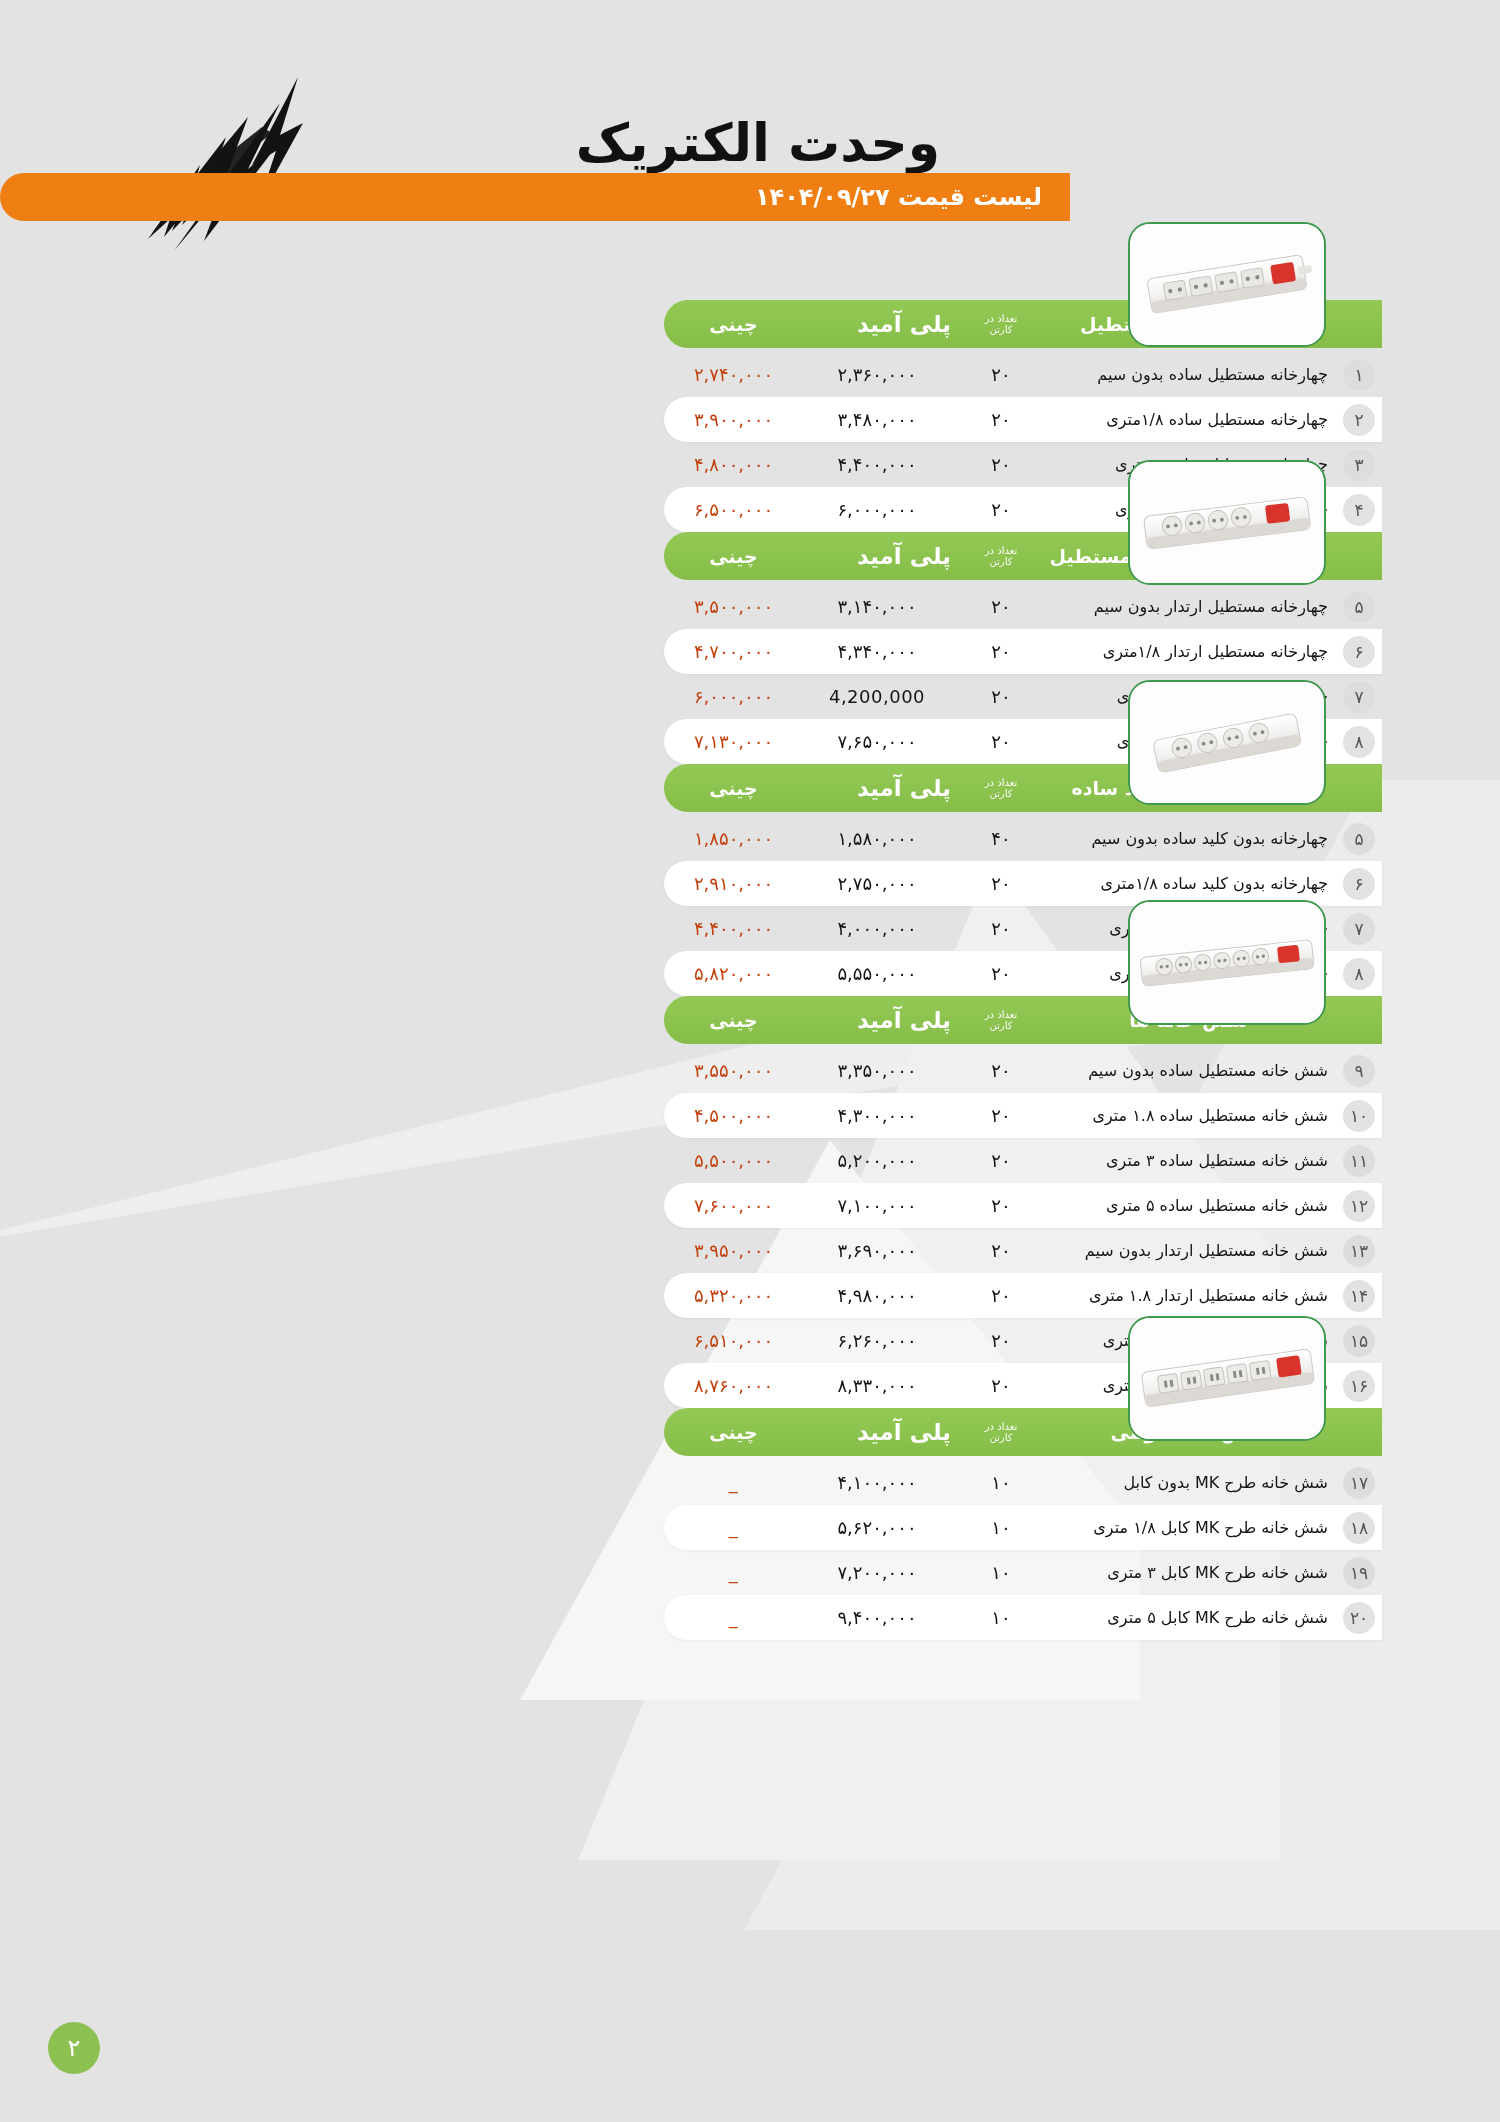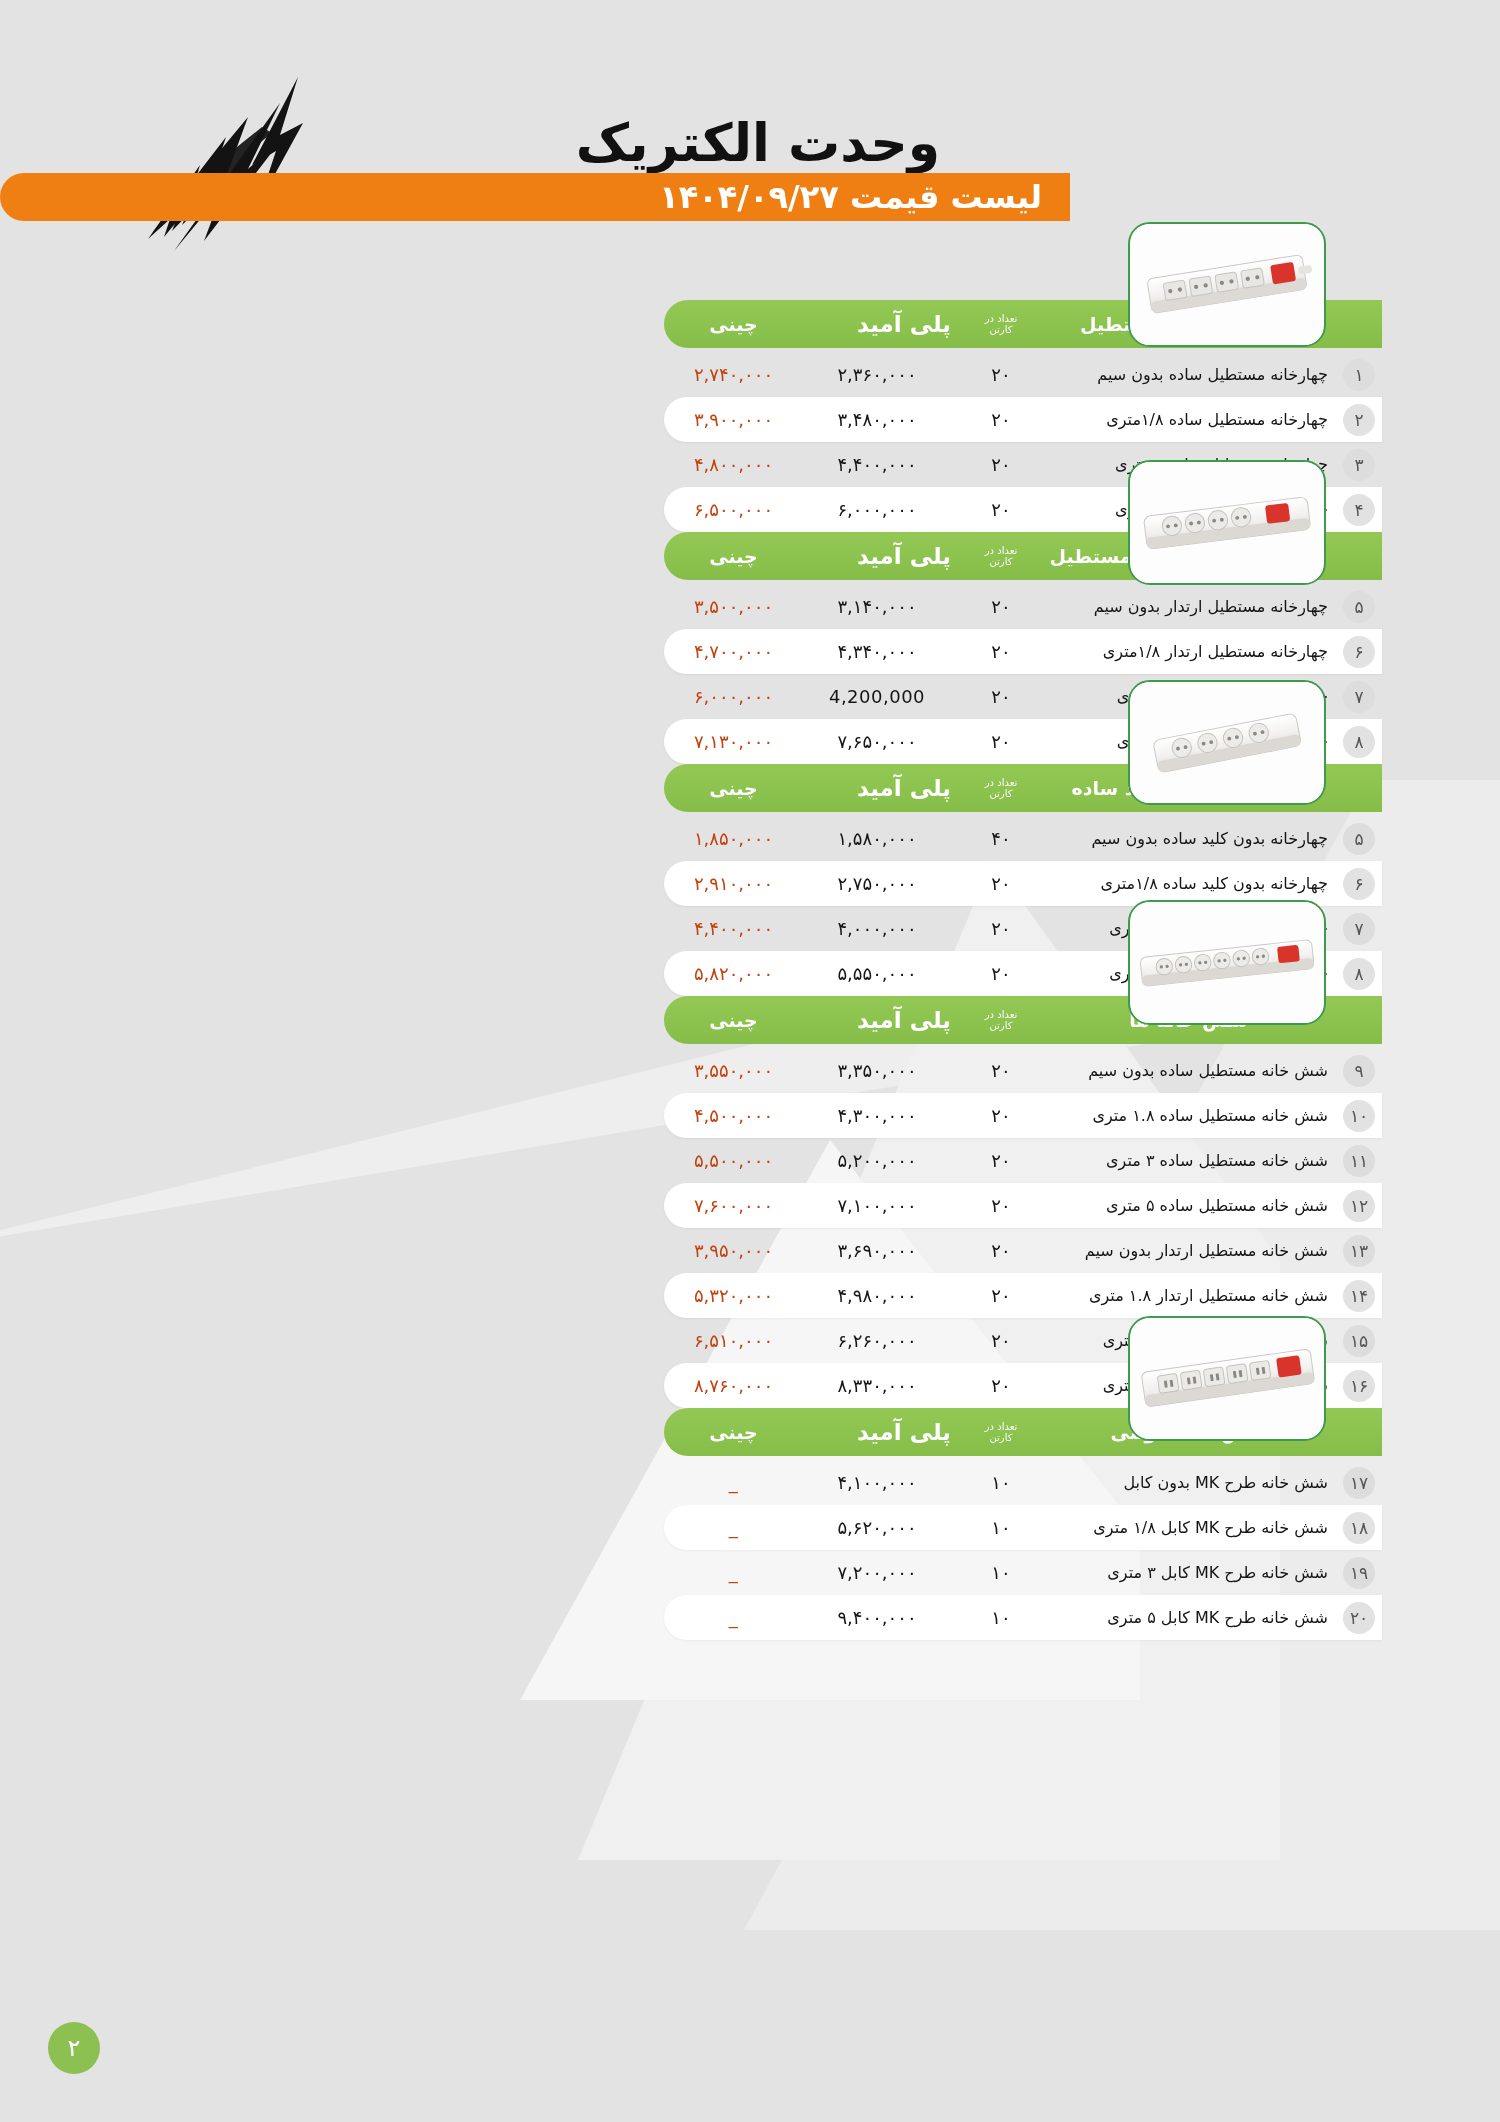--- a/index.html
+++ b/index.html
@@ -79,21 +79,21 @@
     height: 48px;
     background: #f07f13;
     border-radius: 24px 0 0 24px;
     display: flex;
     align-items: center;
     justify-content: flex-start;
     padding: 0 28px;
   }
   #price-banner-label {
     color: #ffffff;
-    font-size: 32px;
+    font-size: 24px;
     font-weight: bold;
     white-space: nowrap;
     letter-spacing: 0.5px;
   }
 
   
   #table-area {
     position: absolute;
     top: 300px; right: 118px;
     width: 718px;

